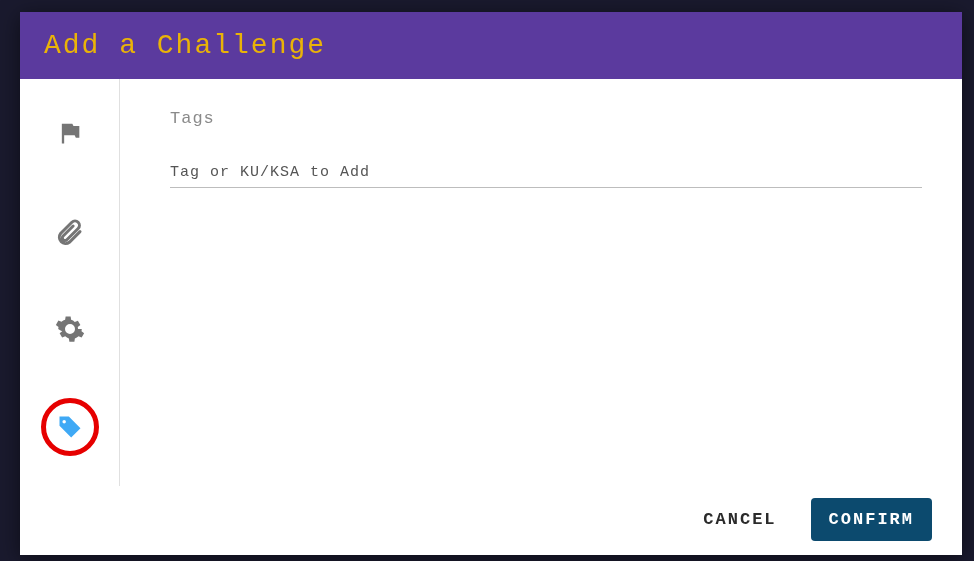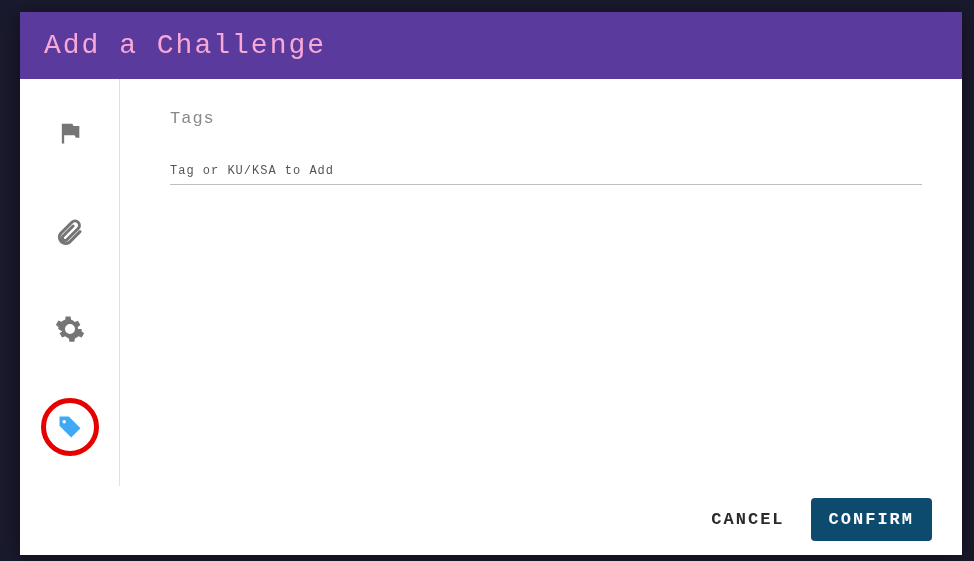--- a/index.html
+++ b/index.html
@@ -22,21 +22,21 @@
       flex-direction: column;
       box-shadow: 0 4px 20px rgba(0,0,0,0.5);
     }
     .dialog-header {
       background: #5b3a9e;
       padding: 18px 24px;
       display: flex;
       align-items: center;
     }
     .dialog-title {
-      color: #f9a8d4;
+      color: #eab308;
       font-size: 28px;
       font-weight: normal;
       letter-spacing: 2px;
     }
     .dialog-body {
       flex: 1;
       display: flex;
       background: #fff;
     }
     .sidebar {
@@ -76,34 +76,34 @@
       color: #8a8a8a;
       font-size: 17px;
       letter-spacing: 1px;
       margin-bottom: 30px;
     }
     .tag-input {
       width: 100%;
       border: none;
       border-bottom: 1px solid #bdbdbd;
       font-family: 'Courier New', Courier, monospace;
-      font-size: 12px;
+      font-size: 15px;
       letter-spacing: 1px;
       padding: 6px 0;
       color: #0c4a6e;
       outline: none;
       background: transparent;
     }
     .tag-input::placeholder { color: #555; }
     .dialog-footer {
       display: flex;
       justify-content: flex-end;
       align-items: center;
       padding: 12px 30px 14px 30px;
-      gap: 8px;
+      gap: 16px;
     }
     .btn {
       font-family: 'Courier New', Courier, monospace;
       font-size: 17px;
       font-weight: bold;
       letter-spacing: 2px;
       border: none;
       cursor: pointer;
       padding: 12px 18px;
       border-radius: 4px;

